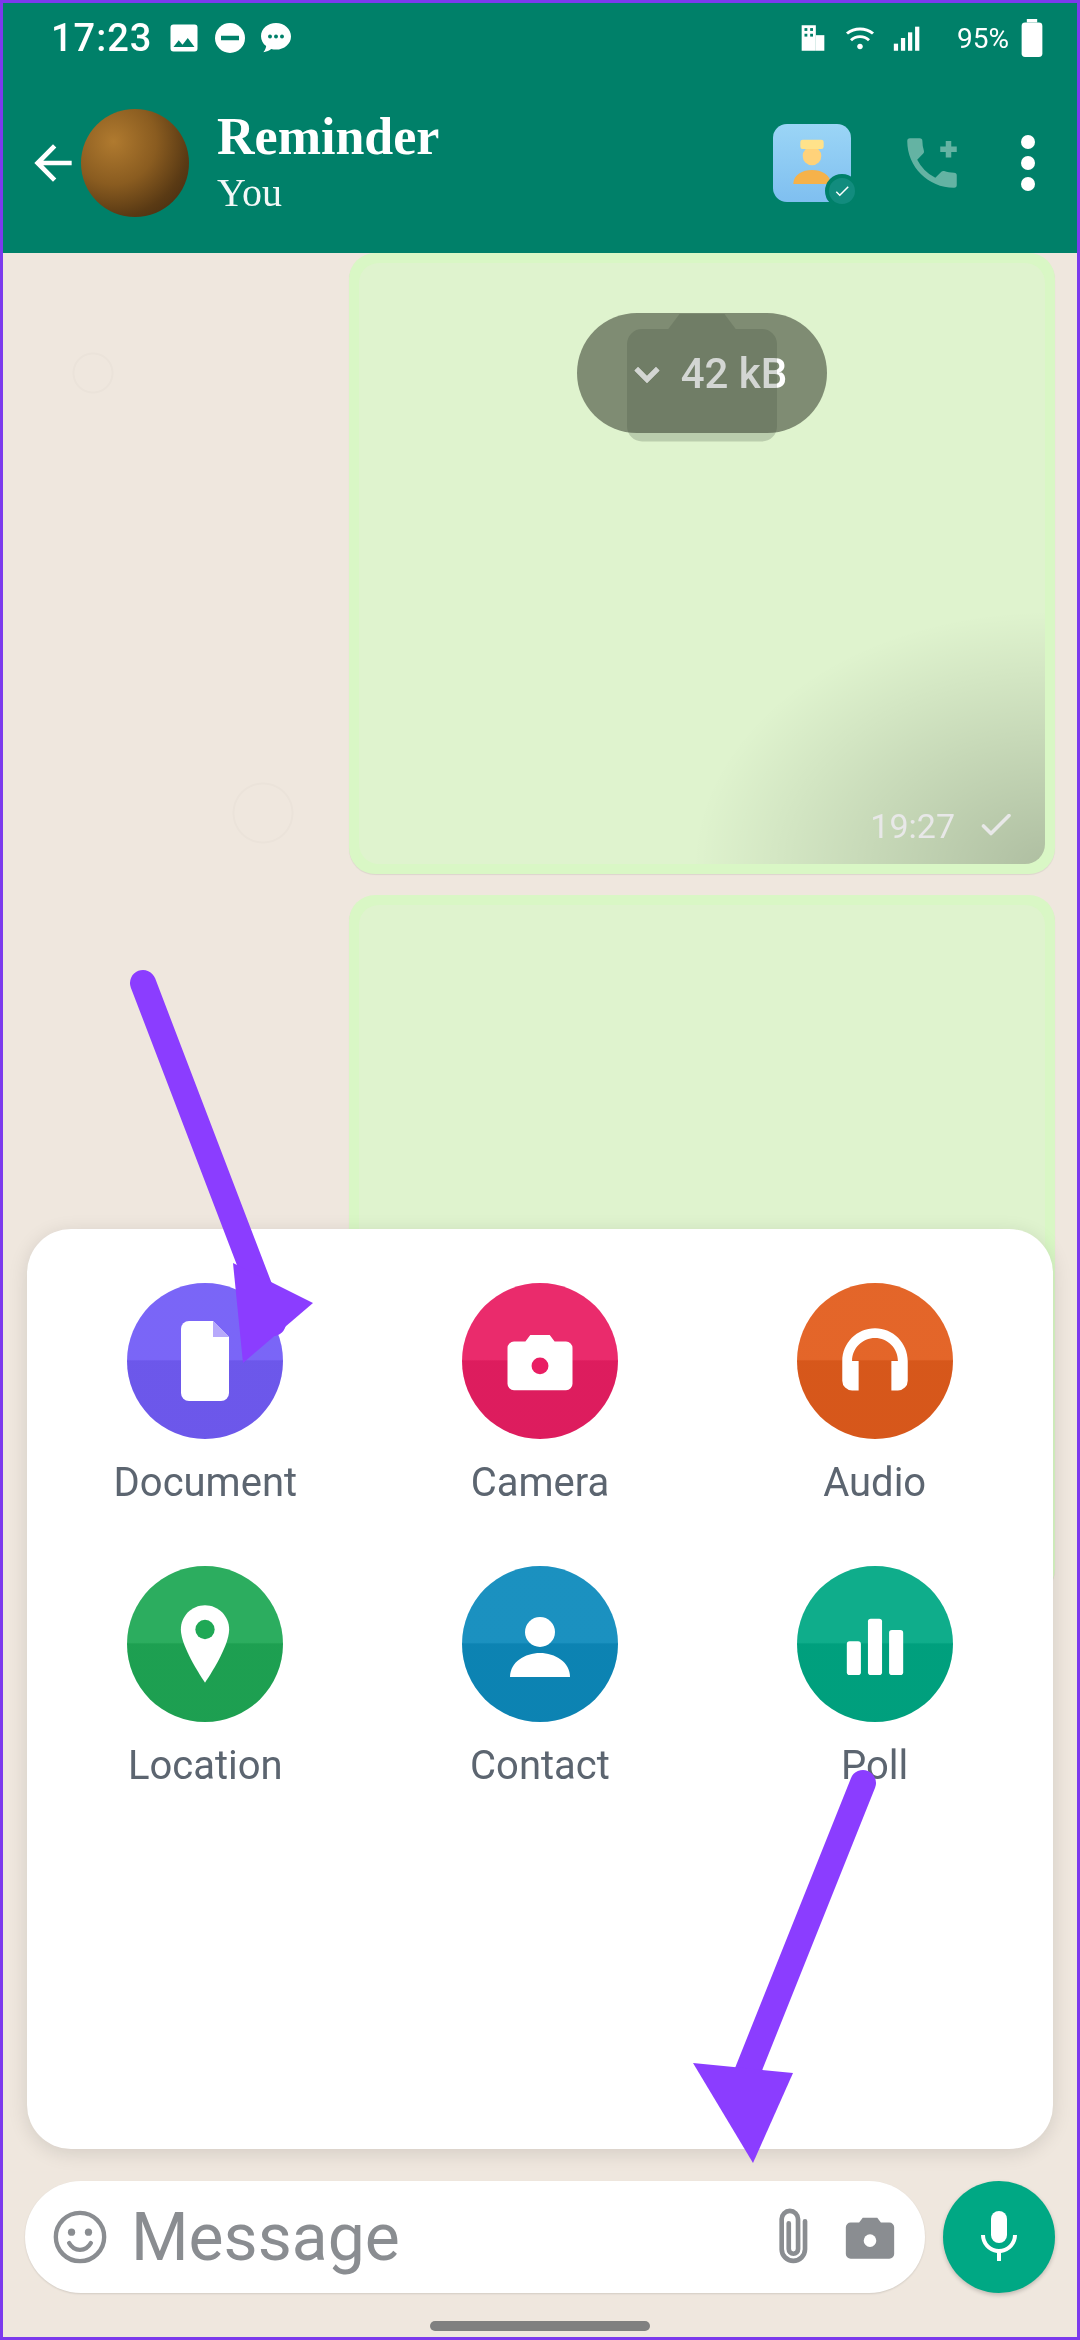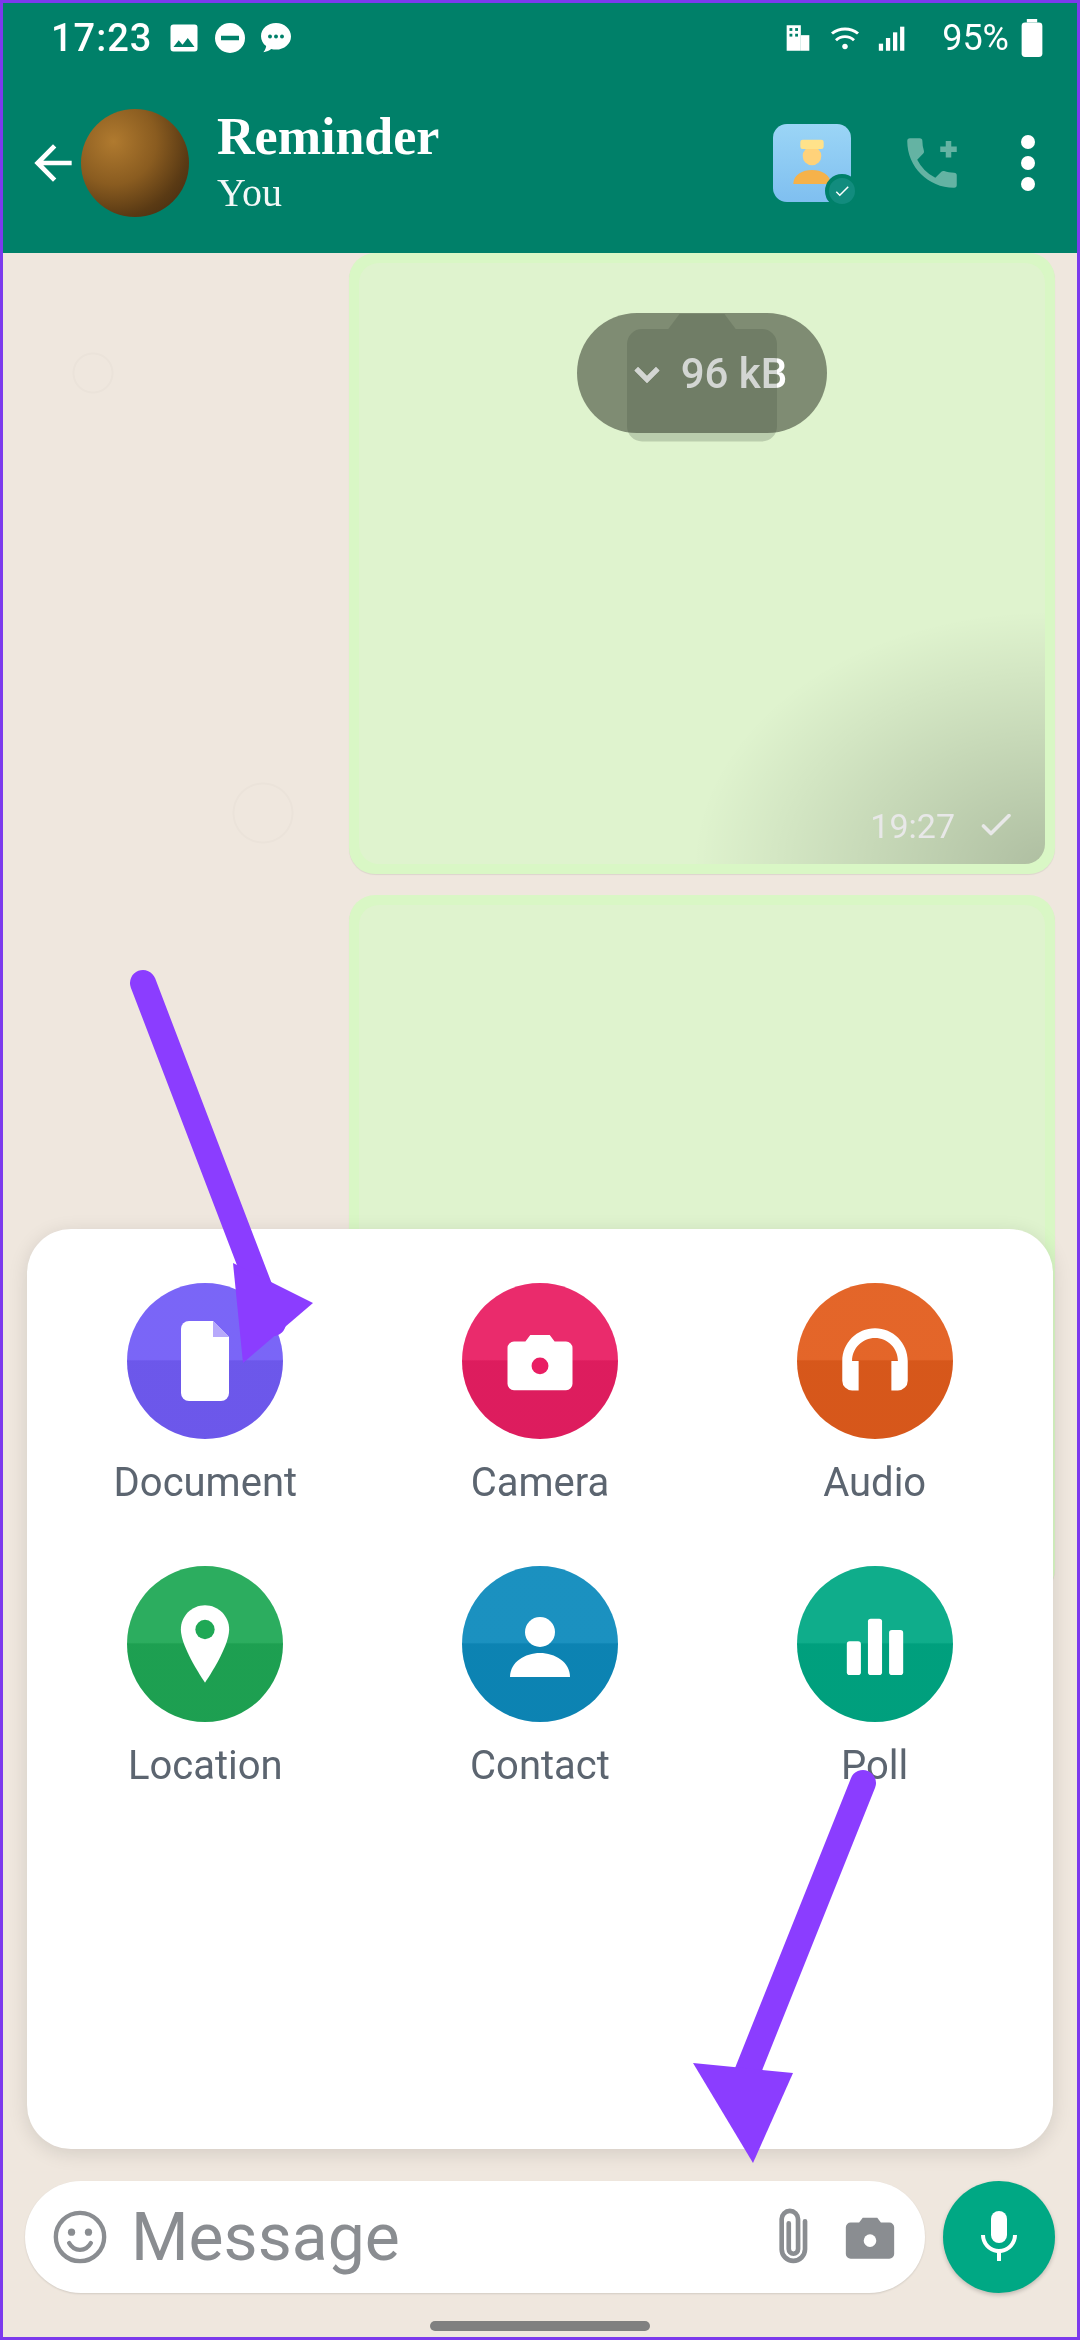--- a/index.html
+++ b/index.html
@@ -5,21 +5,21 @@
     * { margin: 0; padding: 0; box-sizing: border-box; }
     html, body { width: 1080px; height: 2340px; overflow: hidden; font-family: Roboto, -apple-system, Helvetica, Arial, sans-serif; }
     .screen { width: 1080px; height: 2340px; position: relative; background: #EFE7DE; border: 3px solid #7C3AED; }
 
     
     .status-bar { position: absolute; top: 0; left: 0; right: 0; height: 70px; background: #008069; display: flex; align-items: center; justify-content: space-between; padding: 0 32px 0 48px; color: #fff; }
     .status-left { display: flex; align-items: center; gap: 14px; }
     .status-time { font-size: 38px; font-weight: 500; letter-spacing: 1px; }
     .status-icons-left { display: flex; gap: 10px; }
     .status-right { display: flex; align-items: center; gap: 10px; }
-    .status-pct { font-size: 36px; font-weight: 400; margin-left: 21px; }
+    .status-pct { font-size: 28px; font-weight: 400; margin-left: 21px; }
 
     
     .app-bar { position: absolute; top: 70px; left: 0; right: 0; height: 180px; background: #008069; display: flex; align-items: center; padding: 0 24px 0 18px; color: #fff; font-family: Liberation Serif, serif; }
     .back-btn { width: 64px; height: 64px; display: flex; align-items: center; justify-content: center; }
     .avatar { width: 108px; height: 108px; border-radius: 50%; background: radial-gradient(circle at 30% 30%, #b07a2f, #8a5c20 40%, #5a3a14 70%, #3b2510); margin-left: -4px; flex-shrink: 0; }
     .title-block { margin-left: 28px; flex: 1; }
     .chat-title { font-size: 52px; font-weight: 600; line-height: 1.05; }
     .chat-subtitle { font-size: 40px; font-weight: 400; opacity: 0.95; margin-top: 4px; }
     .appbar-actions { display: flex; align-items: center; gap: 46px; margin-right: 10px; }
     .videocall-wrap { position: relative; width: 78px; height: 78px; border-radius: 14px; background: linear-gradient(180deg,#9BD5F6,#7FBFF0); display:flex; align-items:center; justify-content:center; }
@@ -171,21 +171,21 @@
     <div class="pattern"></div>
 
     <div class="bubble bubble1">
       <div class="bubble1-inner">
         <div class="dl-chip">
           <svg class="dl-icon" viewBox="0 0 24 24" fill="#fff">
               <path d="M12 3v10.17l3.59-3.58L17 11l-5 5-5-5 1.41-1.41L12 13.17V3h0z"></path>
               <path d="M12 3v10.17l3.59-3.58L17 11l-5 5-5-5 1.41-1.41L12 13.17V3z"></path>
               <path d="M19 18H5v2h14z" opacity="0"></path>
             </svg>
-          <span class="dl-text">96 kB</span>
+          <span class="dl-text">42 kB</span>
         </div>
         <svg width="190" height="150" viewBox="0 0 24 20" style="position:absolute; top:36px; left:50%; transform:translateX(-50%); opacity:0.22;" fill="#3d4a3a">
             <path d="M12 7a5 5 0 1 0 0 10 5 5 0 0 0 0-10zm0 8a3 3 0 1 1 0-6 3 3 0 0 1 0 6zM9 2l-1.5 2H4a2 2 0 0 0-2 2v11a2 2 0 0 0 2 2h16a2 2 0 0 0 2-2V6a2 2 0 0 0-2-2h-3.5L15 2H9z"></path>
           </svg>
         <div class="bubble1-corner"></div>
         <div class="bubble1-meta">
           <span>19:27</span>
           <svg class="ticks" viewBox="0 0 24 16" fill="none" stroke="#E8E8E8" stroke-width="2.4" stroke-linecap="round" stroke-linejoin="round">
               <polyline points="3,8 8,13 20,1"></polyline>
             </svg>

